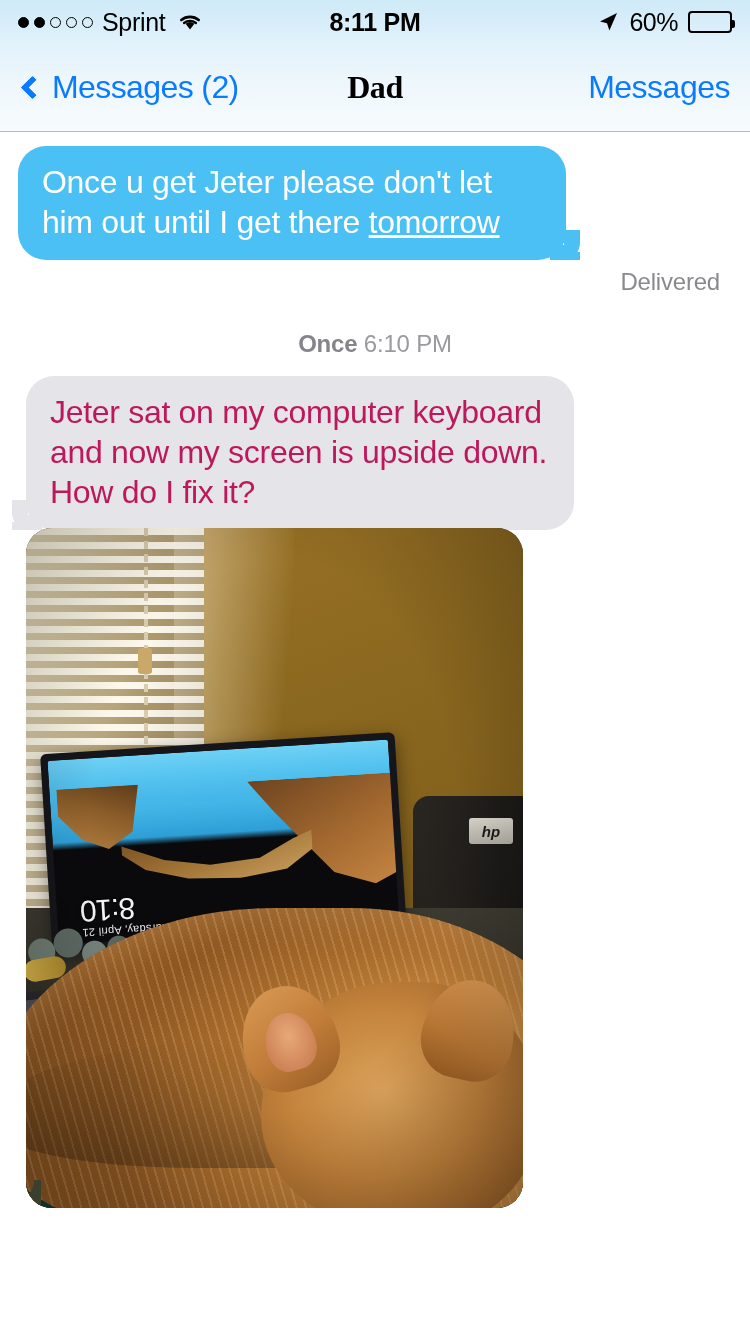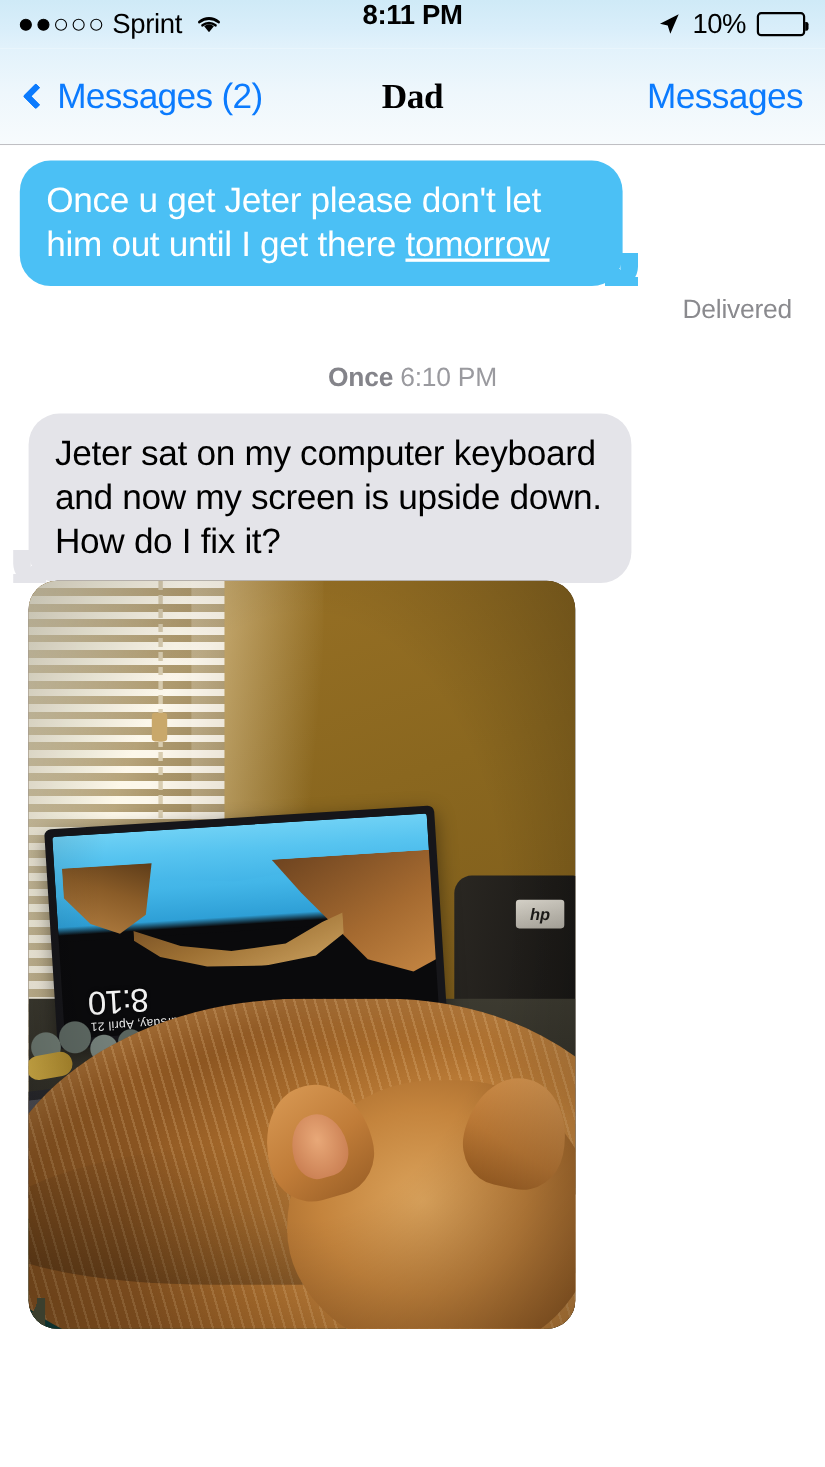--- a/index.html
+++ b/index.html
@@ -9,21 +9,21 @@
     background:#ffffff;
     font-family:"Liberation Sans", sans-serif;
     overflow:hidden;
   }
   #phone { position:relative; width:750px; height:1334px; background:#fff; display:flex; flex-direction:column; }
 
   
   .statusbar {
     height:44px; flex:0 0 44px;
     background:linear-gradient(180deg,#cfeaf7 0%, #d9eefa 60%, #e2f2fb 100%);
-    display:flex; position:relative;
+    display:flex; align-items:center; position:relative;
     padding:0 18px; color:#000;
   }
   .sb-left { display:flex; align-items:center; gap:9px; }
   .dots { display:flex; align-items:center; gap:5px; }
   .dot { width:11px; height:11px; border-radius:50%; border:1.6px solid #000; }
   .dot.filled { background:#000; }
   .carrier { font-size:25px; letter-spacing:-0.3px; }
   .wifi { width:26px; height:20px; position:relative; display:inline-block; margin-left:2px; }
   .sb-center {
     position:absolute; left:0; right:0; text-align:center;
@@ -68,21 +68,21 @@
   .row.out { justify-content:flex-start; }
   .row.in  { justify-content:flex-start; }
 
   .bubble {
     position:relative; max-width:548px;
     padding:16px 24px 18px 24px;
     font-size:32px; line-height:40px; letter-spacing:-0.3px;
     border-radius:28px; word-wrap:break-word;
   }
   .bubble.out { background:#4bc0f5; color:#fff; margin-top:14px; margin-right:8px; }
-  .bubble.in  { background:#e4e4e9; color:#000000; margin-left:8px; }
+  .bubble.in  { background:#e4e4e9; color:#be185d; margin-left:8px; }
 
   
   .bubble.out:after {
     content:""; position:absolute; right:-14px; bottom:0;
     width:30px; height:30px;
     background:radial-gradient(circle at 100% 0, transparent 0 22px, #4bc0f5 22px 100%);
   }
   .bubble.out:before {
     content:""; position:absolute; right:-14px; bottom:0;
     width:16px; height:30px; background:#4bc0f5;
@@ -383,21 +383,21 @@
     </div>
 
     <div class="sb-center">8:11 PM</div>
 
     <div class="sb-right">
       <span class="loc-arrow">
         <svg viewBox="0 0 22 22" width="22" height="22">
           <path d="M20 2 L3 10.5 L10 12.2 L12.4 19.6 Z" fill="#000"></path>
         </svg>
       </span>
-      <span class="batt-pct">10%</span>
+      <span class="batt-pct">60%</span>
       <span class="battery">
         <span class="batt-fill" id="batt-fill" style="width: 29%;"></span>
       </span>
     </div>
   </div>
 
   <div class="navbar">
     <div class="nav-back">
       <span class="chev"></span>
       <span class="nav-back-label">Messages (2)</span>

